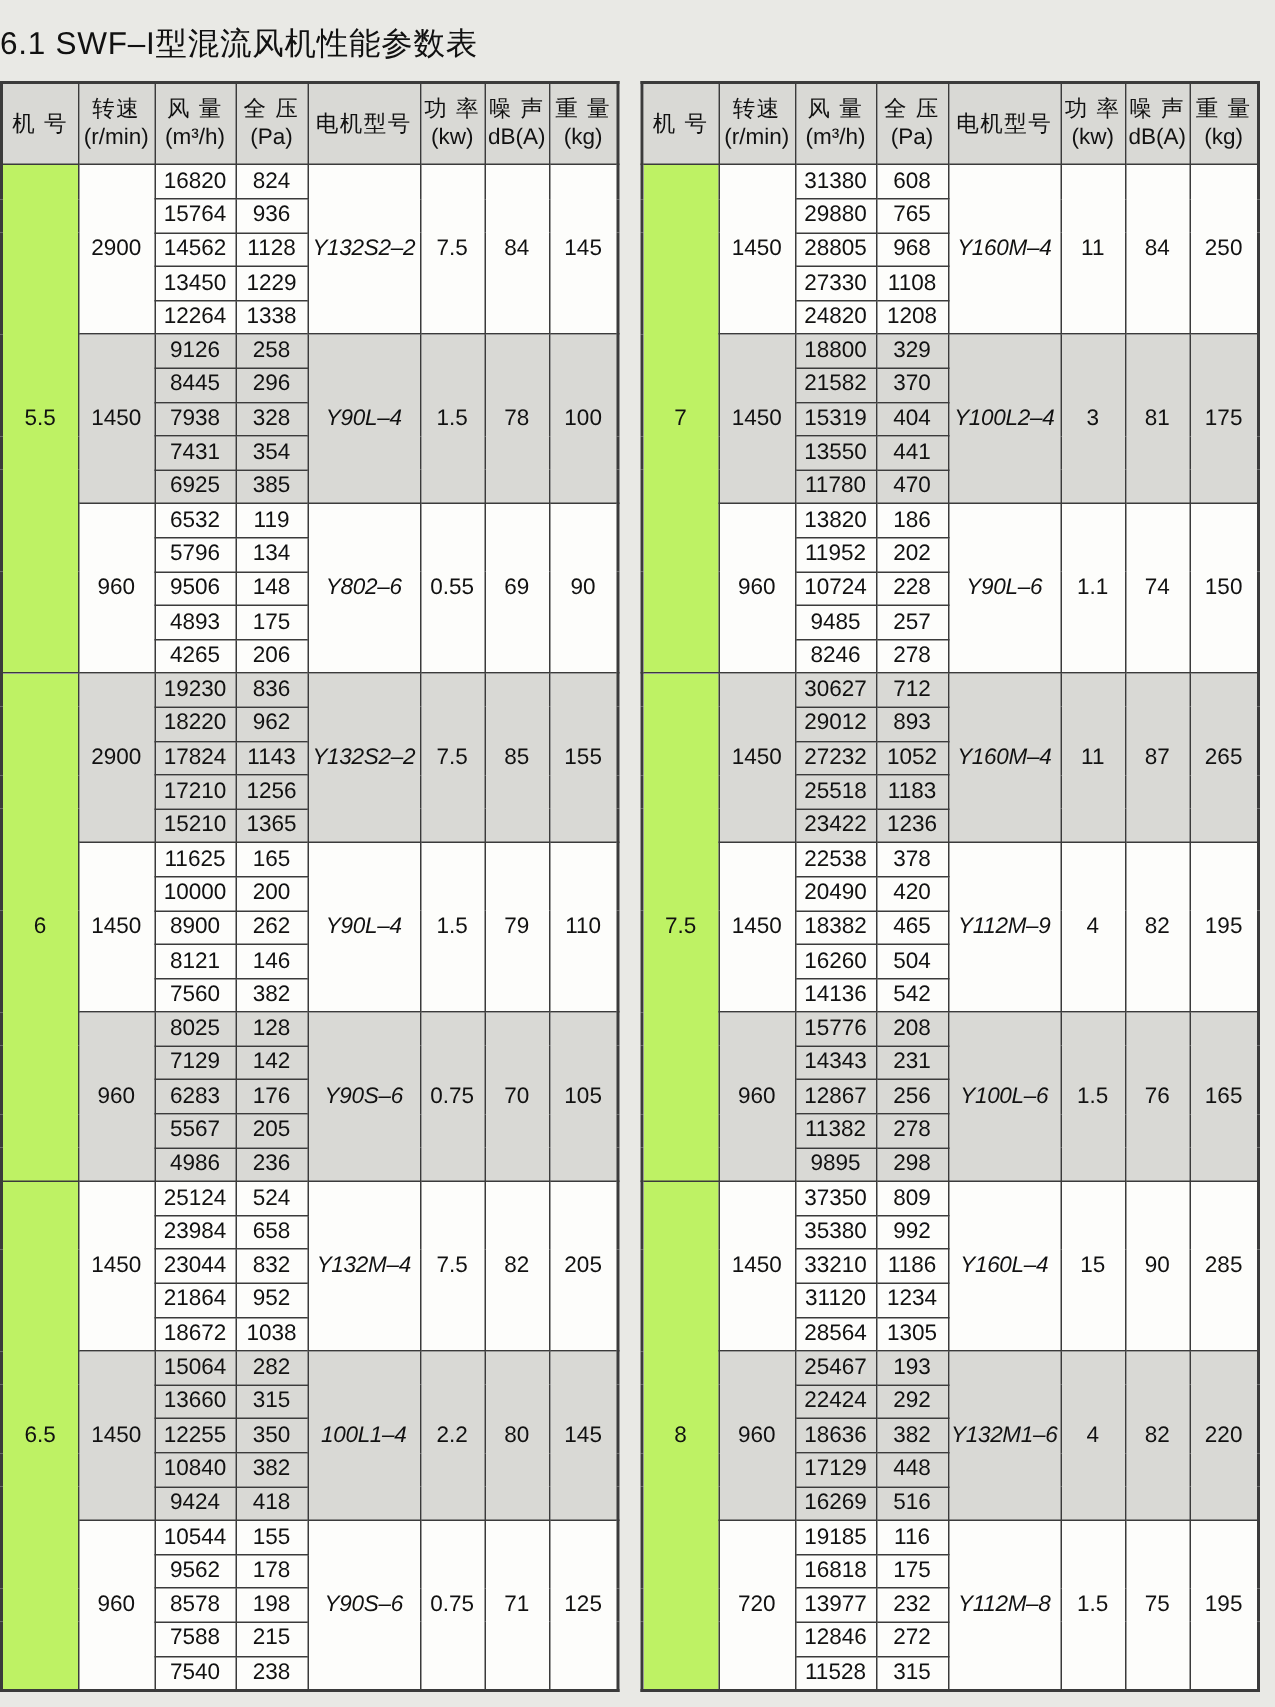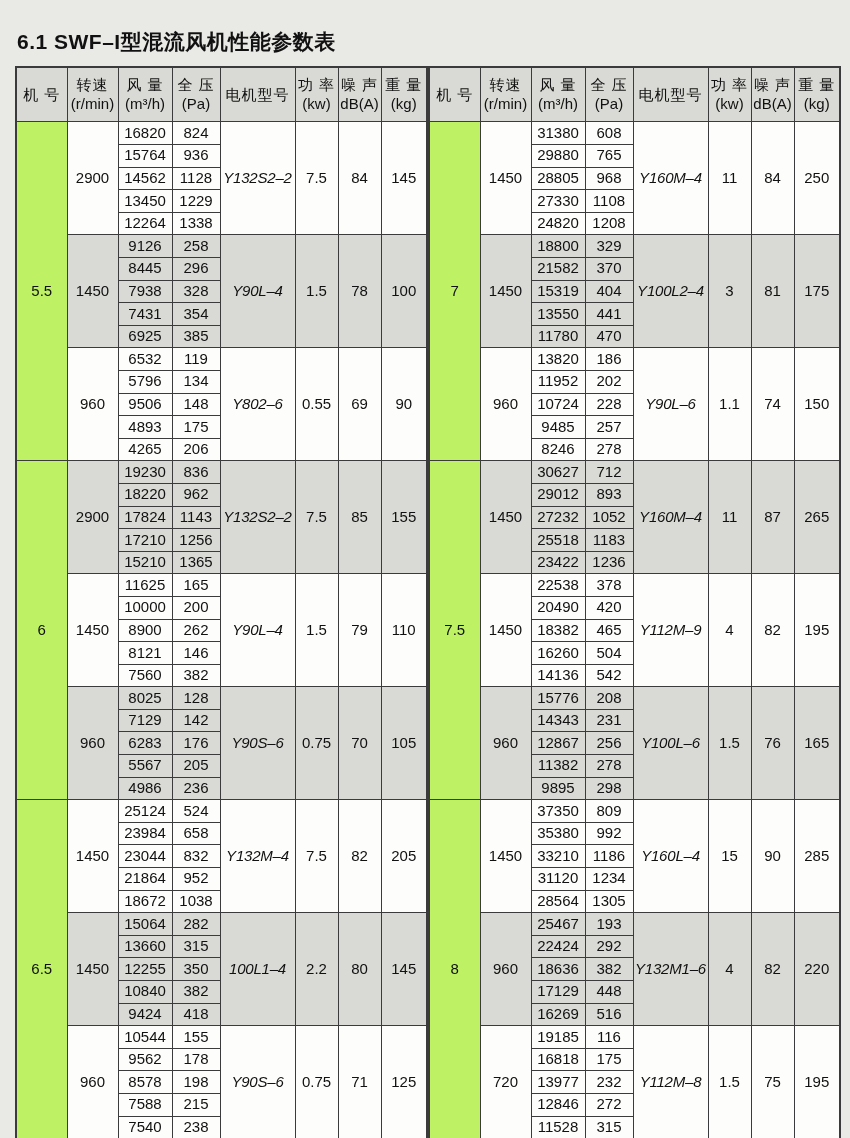--- a/index.html
+++ b/index.html
@@ -9,29 +9,29 @@
   body {
     width: 850px;
     height: 1138px;
     background: #e9e9e5;
     font-family: "Liberation Sans", "DejaVu Sans", sans-serif;
     color: #111;
     overflow: hidden;
   }
   .title {
     font-size: 21px;
-    font-weight: bold;
-    padding: 15px 0 9px 17px;
+    font-weight: normal;
+    padding: 15px 0 9px 0;
     letter-spacing: 0.5px;
     line-height: 1.45;
-    margin-top: 12px;
   }
   .tables {
     display: flex;
-    padding-left: 15px;
+    gap: 14px;
+    padding-left: 0;
     align-items: flex-end;
   }
   table.perf {
     border-collapse: collapse;
     table-layout: fixed;
     background: #fdfdfb;
     border: 2px solid #3b3b3b;
   }
   table.perf th, table.perf td {
     border: 1px solid #3b3b3b;

